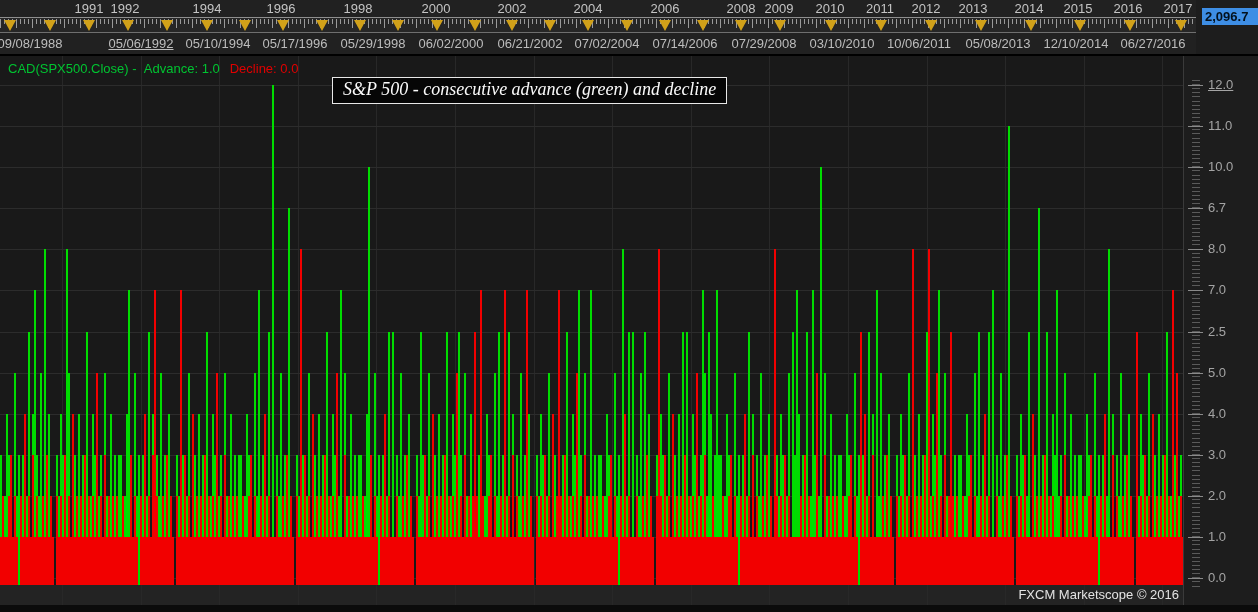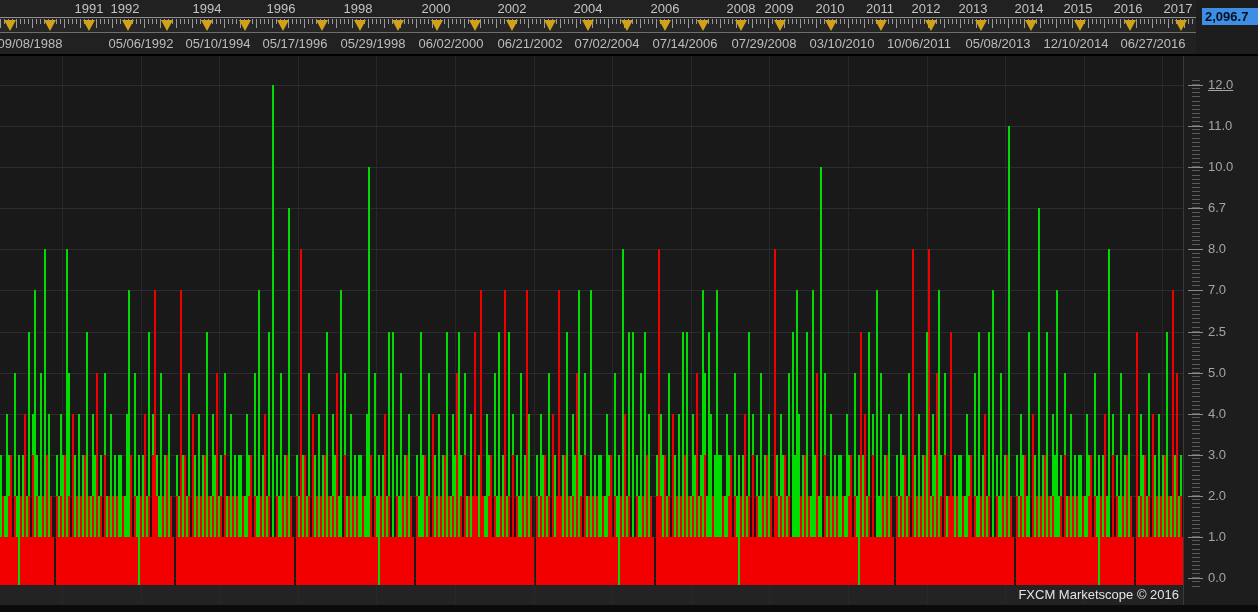--- a/index.html
+++ b/index.html
@@ -104,21 +104,21 @@
       <div class="tri" style="left: 881px; border-top-color: rgb(209, 161, 25);"></div>
       <div class="tri" style="left: 931px; border-top-color: rgb(209, 161, 25);"></div>
       <div class="tri" style="left: 981px; border-top-color: rgb(209, 161, 25);"></div>
       <div class="tri" style="left: 1031px; border-top-color: rgb(209, 161, 25);"></div>
       <div class="tri" style="left: 1080px; border-top-color: rgb(209, 161, 25);"></div>
       <div class="tri" style="left: 1130px; border-top-color: rgb(209, 161, 25);"></div>
       <div class="tri" style="left: 1181px; border-top-color: rgb(209, 161, 25);"></div>
     </div>
   <div class="date-row">
       <div class="date-label" style="left: 30px;">09/08/1988</div>
-      <div class="date-label" style="left: 141px;">05/06/1992</div>
+      <div class="date-label" style="left: 141px; text-decoration: underline;">05/06/1992</div>
       <div class="date-label" style="left: 218px;">05/10/1994</div>
       <div class="date-label" style="left: 295px;">05/17/1996</div>
       <div class="date-label" style="left: 373px;">05/29/1998</div>
       <div class="date-label" style="left: 451px;">06/02/2000</div>
       <div class="date-label" style="left: 530px;">06/21/2002</div>
       <div class="date-label" style="left: 607px;">07/02/2004</div>
       <div class="date-label" style="left: 685px;">07/14/2006</div>
       <div class="date-label" style="left: 764px;">07/29/2008</div>
       <div class="date-label" style="left: 842px;">03/10/2010</div>
       <div class="date-label" style="left: 919px;">10/06/2011</div>
@@ -1167,21 +1167,25 @@
       <div class="bar" style="left: 1174px; height: 48.1px; background: rgb(242, 0, 0);"></div>
       <div class="bar" style="left: 1176px; height: 212.4px; background: rgb(242, 0, 0);"></div>
       <div class="bar" style="left: 1178px; height: 89.2px; background: rgb(0, 220, 0);"></div>
       <div class="bar" style="left: 1178px; height: 48.1px; background: rgb(242, 0, 0);"></div>
       <div class="bar" style="left: 1180px; height: 130.2px; background: rgb(0, 220, 0);"></div>
       <div class="bar" style="left: 1180px; height: 89.2px; background: rgb(242, 0, 0);"></div>
       <div class="bar" style="left: 1182px; height: 48.1px; background: rgb(242, 0, 0);"></div>
       <div class="watermark">FXCM Marketscope © 2016</div>
     </div>
 
+  <div class="legend">
+    <span class="adv"><span>CAD(SPX500.Close) -</span>&nbsp;&nbsp;<span>Advance: 1.0</span></span><span class="dec">Decline: 0.0</span>
+  </div>
 
+  <div class="title-box">S&amp;P 500 - consecutive advance (green) and decline</div>
 
   <div class="y-axis">
     <div class="ycomb"></div>
   <div class="ytick" style="top: 522px;"></div>
       <div class="ylabel" style="top: 514px;">0.0</div>
       <div class="ytick" style="top: 481px;"></div>
       <div class="ylabel" style="top: 473px;">1.0</div>
       <div class="ytick" style="top: 440px;"></div>
       <div class="ylabel" style="top: 432px;">2.0</div>
       <div class="ytick" style="top: 399px;"></div>

